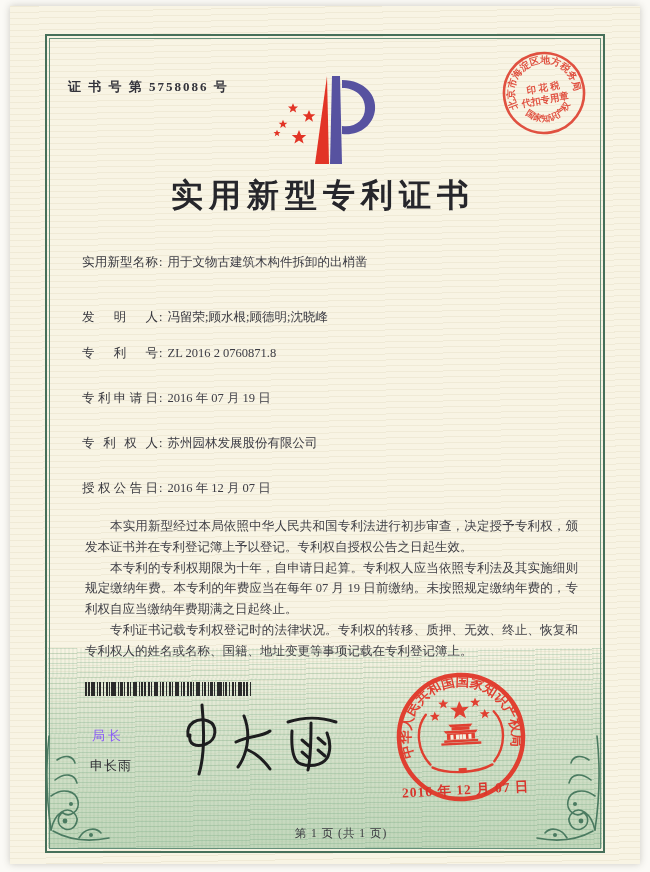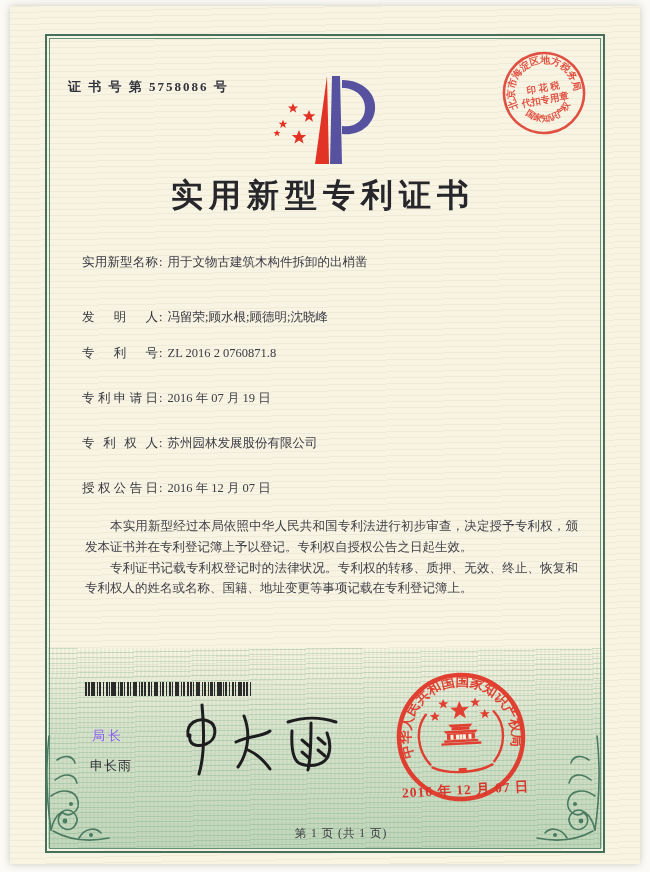--- a/index.html
+++ b/index.html
@@ -165,20 +165,21 @@
       <span class="fvalue">苏州园林发展股份有限公司</span>
     </div>
     <div class="field-row">
       <span class="flabel">授权公告日</span><span class="fcolon">:</span>
       <span class="fvalue">2016 年 12 月 07 日</span>
     </div>
   </div>
 
   <div class="paragraphs">
     <p>本实用新型经过本局依照中华人民共和国专利法进行初步审查，决定授予专利权，颁发本证书并在专利登记簿上予以登记。专利权自授权公告之日起生效。</p>
+    <p>本专利的专利权期限为十年，自申请日起算。专利权人应当依照专利法及其实施细则规定缴纳年费。本专利的年费应当在每年 07 月 19 日前缴纳。未按照规定缴纳年费的，专利权自应当缴纳年费期满之日起终止。</p>
     <p>专利证书记载专利权登记时的法律状况。专利权的转移、质押、无效、终止、恢复和专利权人的姓名或名称、国籍、地址变更等事项记载在专利登记簿上。</p>
   </div>
 
   <div class="barcode"></div>
 
   <div class="director-title">局长</div>
   <div class="director-name">申长雨</div>
 
   <svg class="signature" viewBox="0 0 200 88">
     <g stroke="#1d1d1f" stroke-width="3" fill="none" stroke-linecap="round" stroke-linejoin="round">

